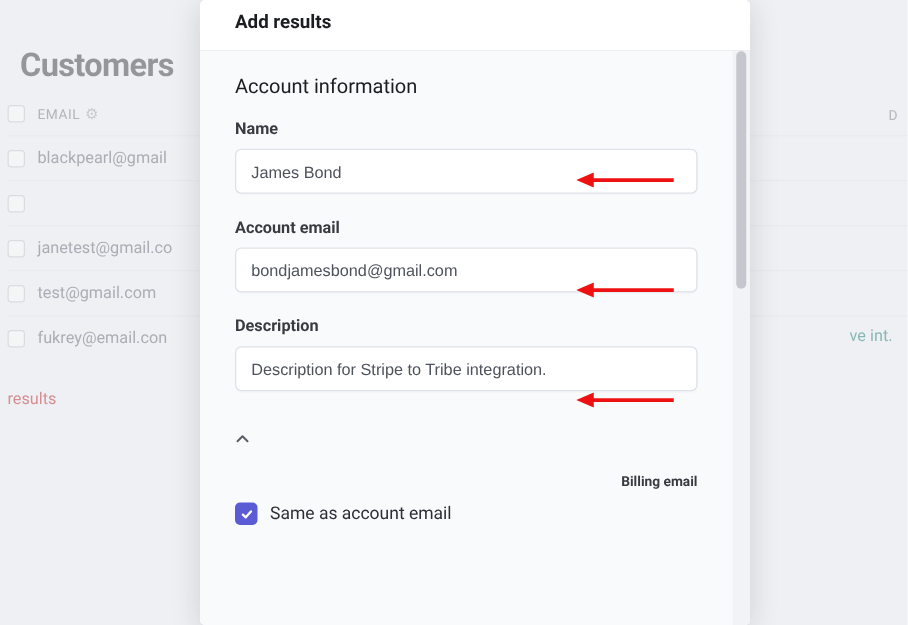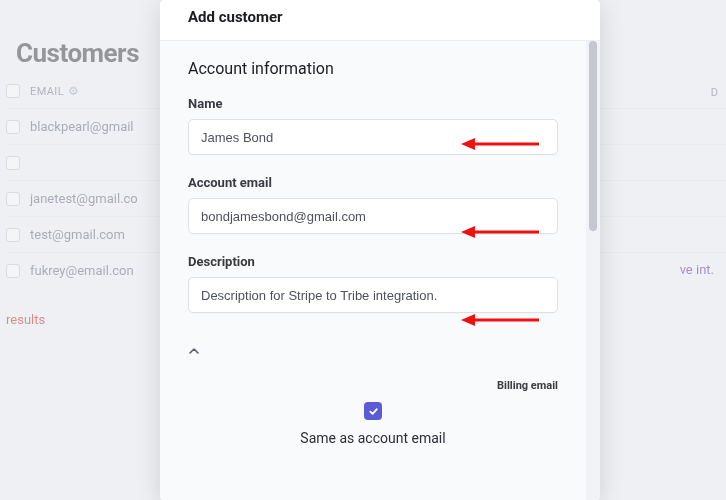--- a/index.html
+++ b/index.html
@@ -26,21 +26,21 @@
     display: flex; align-items: center;
     color: #6a6f78; font-size: 11px; letter-spacing: 0.4px;
     text-transform: uppercase;
   }
   .bk-cb { width: 14px; height: 14px; border: 1px solid #c3c8d0; border-radius: 3px; background: #fff; margin-right: 10px; }
   .bk-rows { position: absolute; left: 6px; top: 108px; right: 0; }
   .bk-row { display: flex; align-items: center; height: 36px; color: #5a5f6b; font-size: 13px; border-top: 1px solid #e5e8ee; }
   .bk-row:first-child { border-top: 1px solid #e5e8ee; }
   .bk-gear { color: #9aa0ab; font-size: 12px; margin-left: 4px; }
   .bk-results { position: absolute; left: 6px; top: 312px; color: #b91c1c; font-size: 13px; }
-  .bk-right-label { position: absolute; right: 12px; top: 262px; color: #4c1d95; font-size: 13px; }
+  .bk-right-label { position: absolute; right: 12px; top: 262px; color: #0f766e; font-size: 13px; }
   .bk-right-d { position: absolute; right: 8px; top: 86px; color: #6e737e; font-size: 11px; }
 
   .modal {
     position: absolute;
     left: 160px; top: 0;
     width: 440px; height: 500px;
     background: #fff;
     box-shadow: 0 4px 24px rgba(30,30,40,0.15);
     border-radius: 4px;
     display: flex; flex-direction: column;
@@ -80,21 +80,21 @@
     width: 100%; height: 36px;
     border: 1px solid #dee1e8; border-radius: 5px;
     background: #fff;
     padding: 0 12px;
     font-size: 13px; color: #4e525c;
     box-shadow: 0 1px 1px rgba(0,0,0,0.02);
   }
 
   .sub-label { font-size: 11px; font-weight: 700; color: #393b41; margin-top: 18px; margin-bottom: 10px; text-align: right; }
 
-  .check-row { display:flex; align-items:center; gap:10px; font-size: 14px; color: #2d2f36; flex-direction: column; }
+  .check-row { display:flex; align-items:center; gap:10px; font-size: 14px; color: #2d2f36; }
   .checkbox {
     width: 18px; height: 18px; border-radius: 4px;
     background: #5b5bd6; display:flex; align-items:center; justify-content:center;
     color: #fff; font-size: 12px;
   }
 
   .arrow {
     position: absolute;
     width: 80px; height: 14px;
     pointer-events: none;
@@ -133,21 +133,21 @@
       <span>fukrey@email.con</span>
     </div>
   </div>
   <div class="bk-results">results</div>
   <div class="bk-right-label">ve int.</div>
 </div>
 
 <div class="overlay-dim"></div>
 
 <div class="modal">
-  <div class="modal-header">Add customer</div>
+  <div class="modal-header">Add results</div>
   <div class="modal-scroll-wrap">
     <div class="modal-body">
       <div class="sec-title">Account information</div>
 
       <div class="field">
         <label class="field-label">Name</label>
         <input class="text-input" type="text" value="James Bond" style="">
       </div>
 
       <div class="field">

